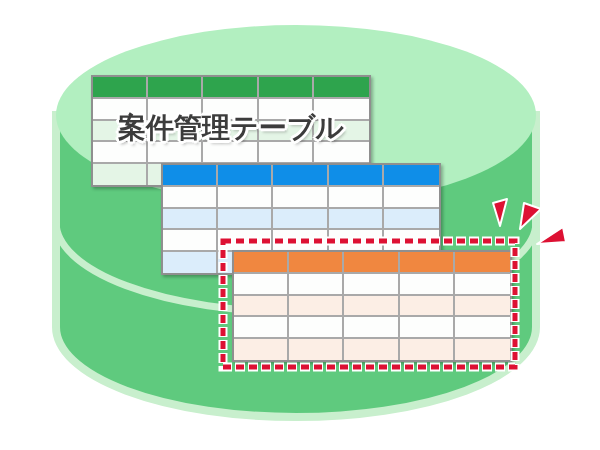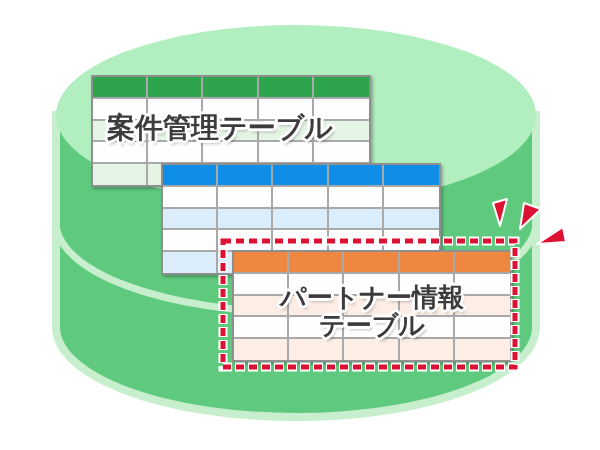--- a/index.html
+++ b/index.html
@@ -26,21 +26,21 @@
   
   .tbl-label{
     position:absolute;width:280px;text-align:center;
     font-weight:bold;font-size:28px;line-height:28px;
     color:var(--label-text);white-space:pre-line;
     text-shadow:
       -2px -2px 0 #fff, 2px -2px 0 #fff, -2px 2px 0 #fff, 2px 2px 0 #fff,
       -3px 0 0 #fff, 3px 0 0 #fff, 0 -3px 0 #fff, 0 3px 0 #fff,
       2px 4px 3px rgba(0,0,0,0.25);
   }
-  .lbl-case{left:80px;top:114px;}
+  .lbl-case{left:91px;top:114px;}
   .lbl-contract{left:161px;top:200px;}
   .lbl-partner{left:232px;top:283px;font-size:26px;line-height:28px;}
 </style>
 </head>
 <body>
 
 <div class="stage">
 
   <svg width="600" height="450" viewBox="0 0 600 450">
     <path d="M 56 115 L 56 327 A 240 90 0 0 0 536 327 L 536 115 Z" style="fill:var(--cylinder-body);stroke:var(--cylinder-edge);stroke-width:8;"></path>
@@ -125,22 +125,20 @@
       <div class="cell" style="background: rgb(253, 254, 253);"></div>
       <div class="cell" style="background: rgb(253, 254, 253);"></div>
       <div class="cell" style="background: rgb(253, 254, 253);"></div>
       <div class="cell lastc" style="background: rgb(253, 254, 253);"></div>
       <div class="cell lastr" style="background: rgb(252, 238, 229);"></div>
       <div class="cell lastr" style="background: rgb(252, 238, 229);"></div>
       <div class="cell lastr" style="background: rgb(252, 238, 229);"></div>
       <div class="cell lastr" style="background: rgb(252, 238, 229);"></div>
       <div class="cell lastc lastr" style="background: rgb(252, 238, 229);"></div>
     </div>
-  <div class="tbl-label lbl-partner">パートナー情報
-テーブル</div>
 
   <svg class="overlay" width="600" height="450" viewBox="0 0 600 450">
     <rect x="223" y="241" width="292" height="126" style="fill:none;stroke:#ffffff;stroke-width:9;stroke-dasharray:10 3;stroke-dashoffset:1;"></rect>
     <rect x="223" y="241" width="292" height="126" style="fill:none;stroke:var(--alert-red);stroke-width:5;stroke-dasharray:8 5;"></rect>
     <g style="fill:var(--alert-red);stroke:#ffffff;stroke-width:2;stroke-linejoin:round;">
       <polygon points="493,203 507,199 500,226"></polygon>
       <polygon points="524,203 541,209 520,229"></polygon>
       <polygon points="537,244 563,227 566,242"></polygon>
     </g>
   </svg>

